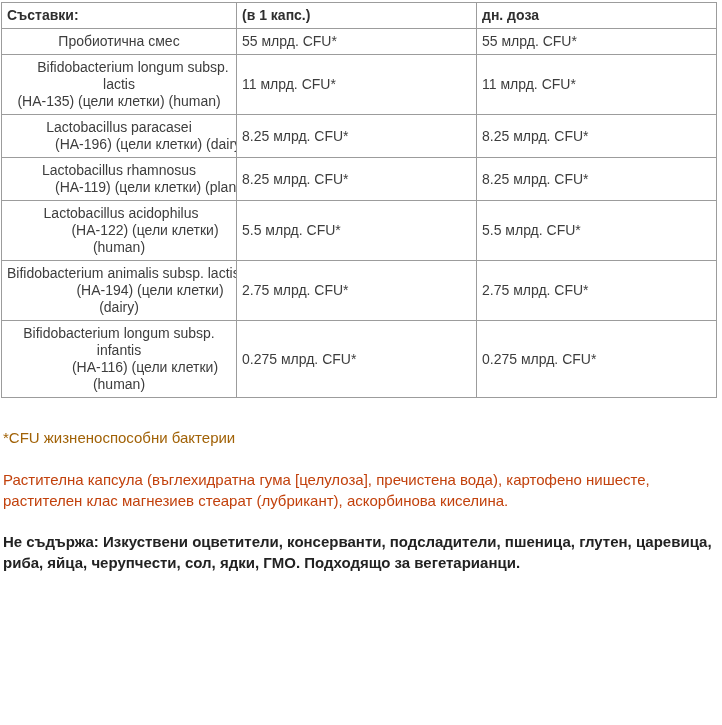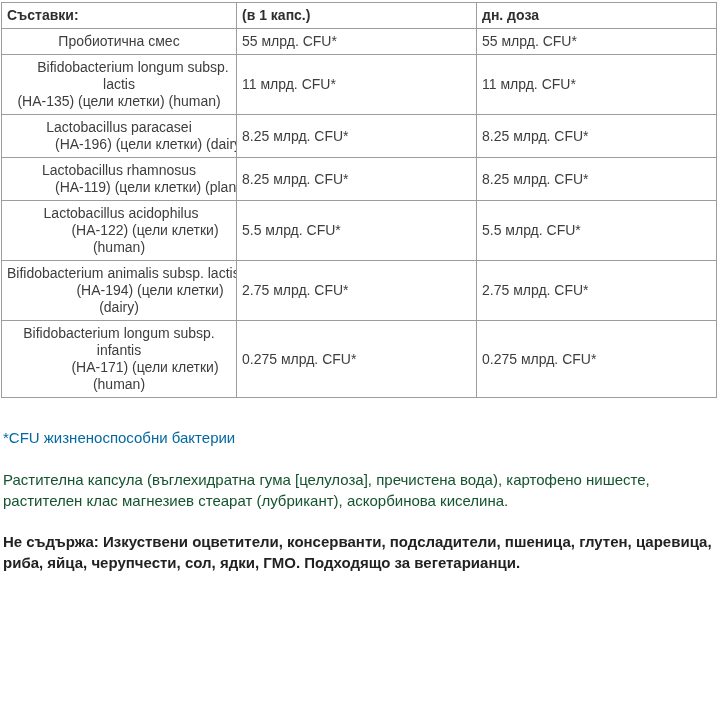--- a/index.html
+++ b/index.html
@@ -40,28 +40,28 @@
     color: #2f2f2f;
   }
   .ing-line {
     white-space: nowrap;
     text-align: center;
   }
   .note-cfu {
     margin: 30px 0 0 2px;
     font-size: 15px;
     line-height: 20px;
-    color: #0369a1;
+    color: #a16207;
   }
   .note-para {
     margin: 21px 0 0 2px;
     width: 716px;
     font-size: 15px;
     line-height: 21px;
-    color: #14532d;
+    color: #c2410c;
   }
   .note-bold {
     margin: 20px 0 0 2px;
     width: 716px;
     font-size: 15px;
     line-height: 21px;
     font-weight: bold;
     color: #222222;
   }
 </style>
@@ -131,21 +131,21 @@
             <div class="ing-line" style="padding-left: 62px;">(HA-194) (цели клетки)</div>
             <div class="ing-line" style="padding-left: 0px;">(dairy)</div>
           </td>
           <td>2.75 млрд. CFU*</td>
           <td>2.75 млрд. CFU*</td>
         </tr>
         <tr>
           <td>
             <div class="ing-line" style="padding-left: 0px;">Bifidobacterium longum subsp.</div>
             <div class="ing-line" style="padding-left: 0px;">infantis</div>
-            <div class="ing-line" style="padding-left: 52px;">(HA-171) (цели клетки)</div>
+            <div class="ing-line" style="padding-left: 52px;">(HA-116) (цели клетки)</div>
             <div class="ing-line" style="padding-left: 0px;">(human)</div>
           </td>
           <td>0.275 млрд. CFU*</td>
           <td>0.275 млрд. CFU*</td>
         </tr>
       </tbody>
   </table>
 
   <p class="note-cfu">*CFU жизненоспособни бактерии</p>
 

